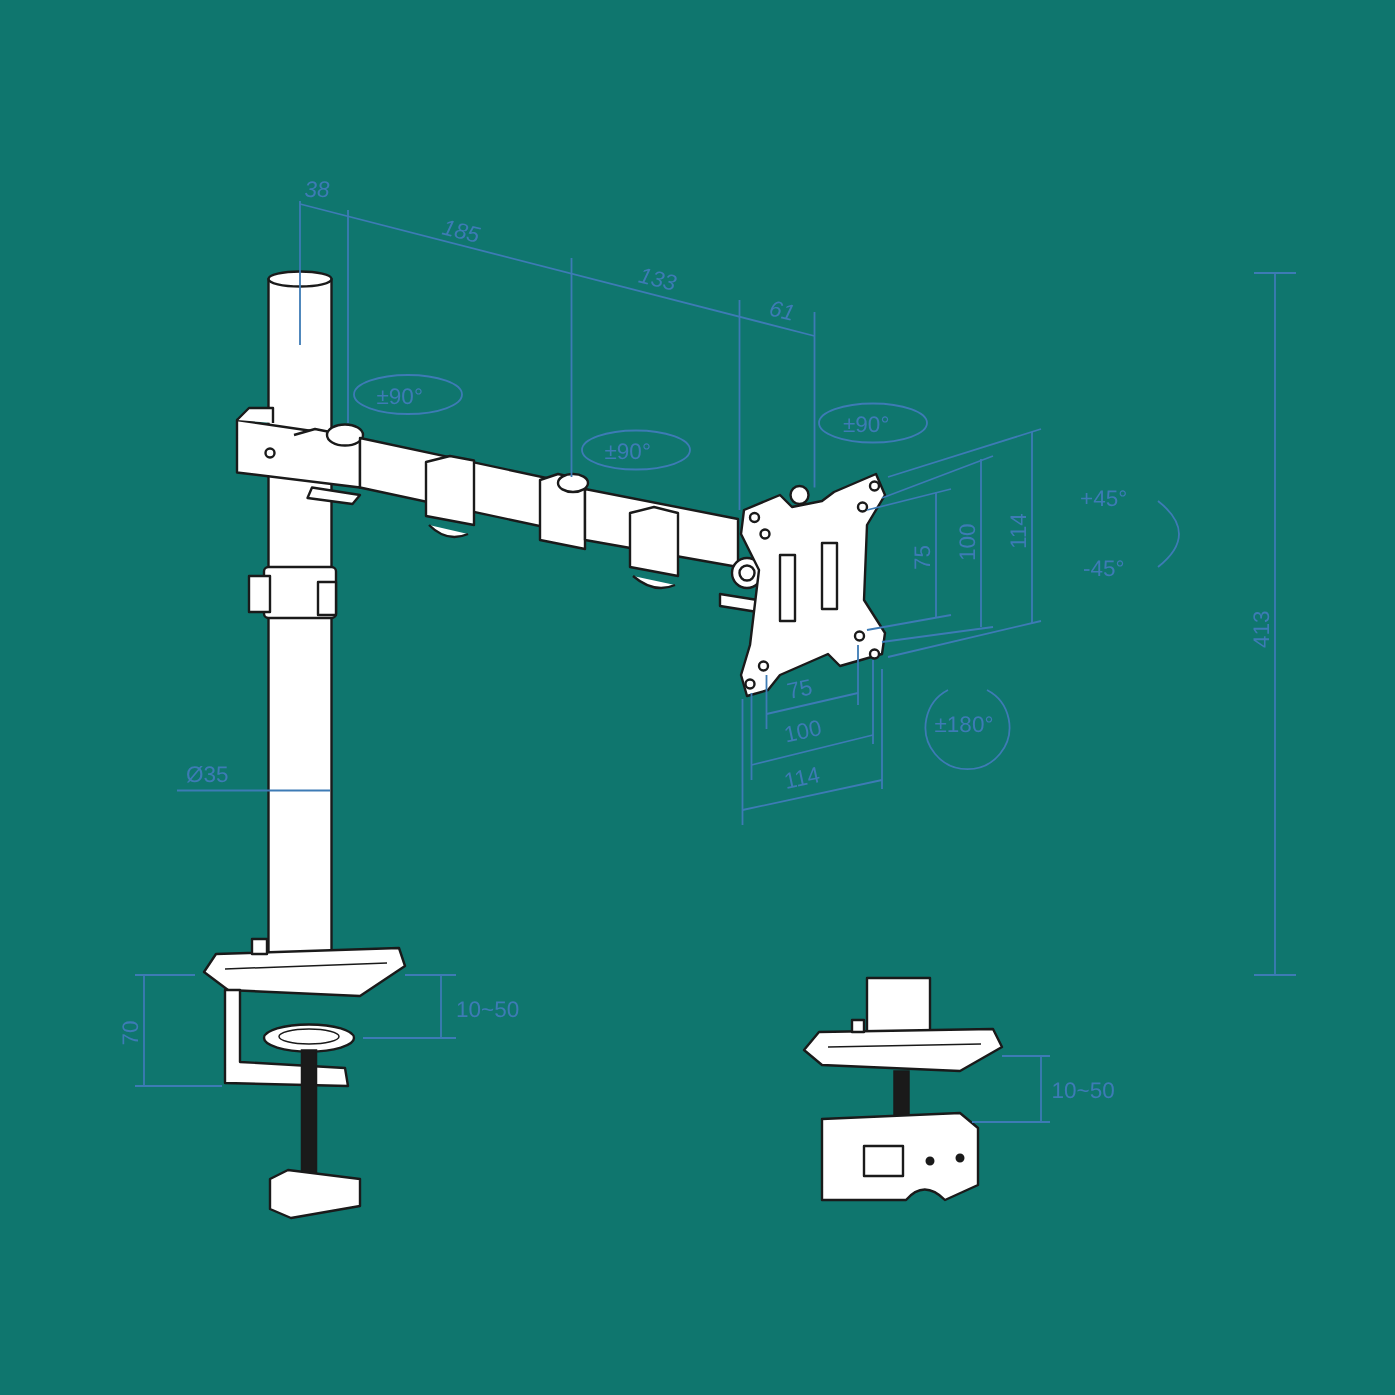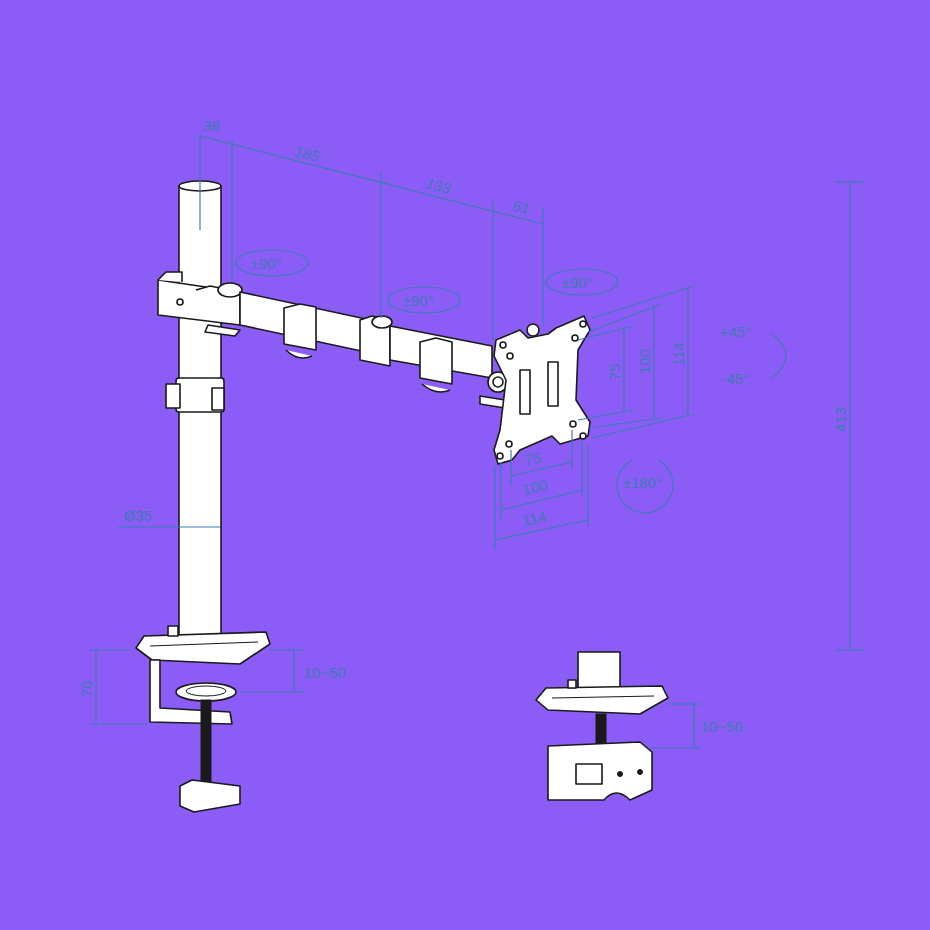--- a/index.html
+++ b/index.html
@@ -1,16 +1,16 @@
 <!DOCTYPE html>
 <html><head>
 <meta charset="utf-8">
 <style>
   html, body { margin: 0; padding: 0; background: #ffffff; }
-  #canvas { position: relative; width: 930px; height: 930px; background: #8b5cf6; overflow: hidden; }
+  #canvas { position: relative; width: 930px; height: 930px; background: #0f766e; overflow: hidden; }
   svg { position: absolute; left: 0; top: 0; }
   .dim { stroke: #3d7bb5; stroke-width: 1.2; fill: none; }
   .dimtxt { fill: #3d7bb5; font-family: "Liberation Sans", sans-serif; font-size: 15px; }
   .part { stroke: #1a1a1a; stroke-width: 1.6; fill: #ffffff; stroke-linejoin: round; }
   .partthin { stroke: #1a1a1a; stroke-width: 1; fill: none; }
   .dark { fill: #1a1a1a; stroke: #1a1a1a; }
 </style>
 </head>
 <body>
 

